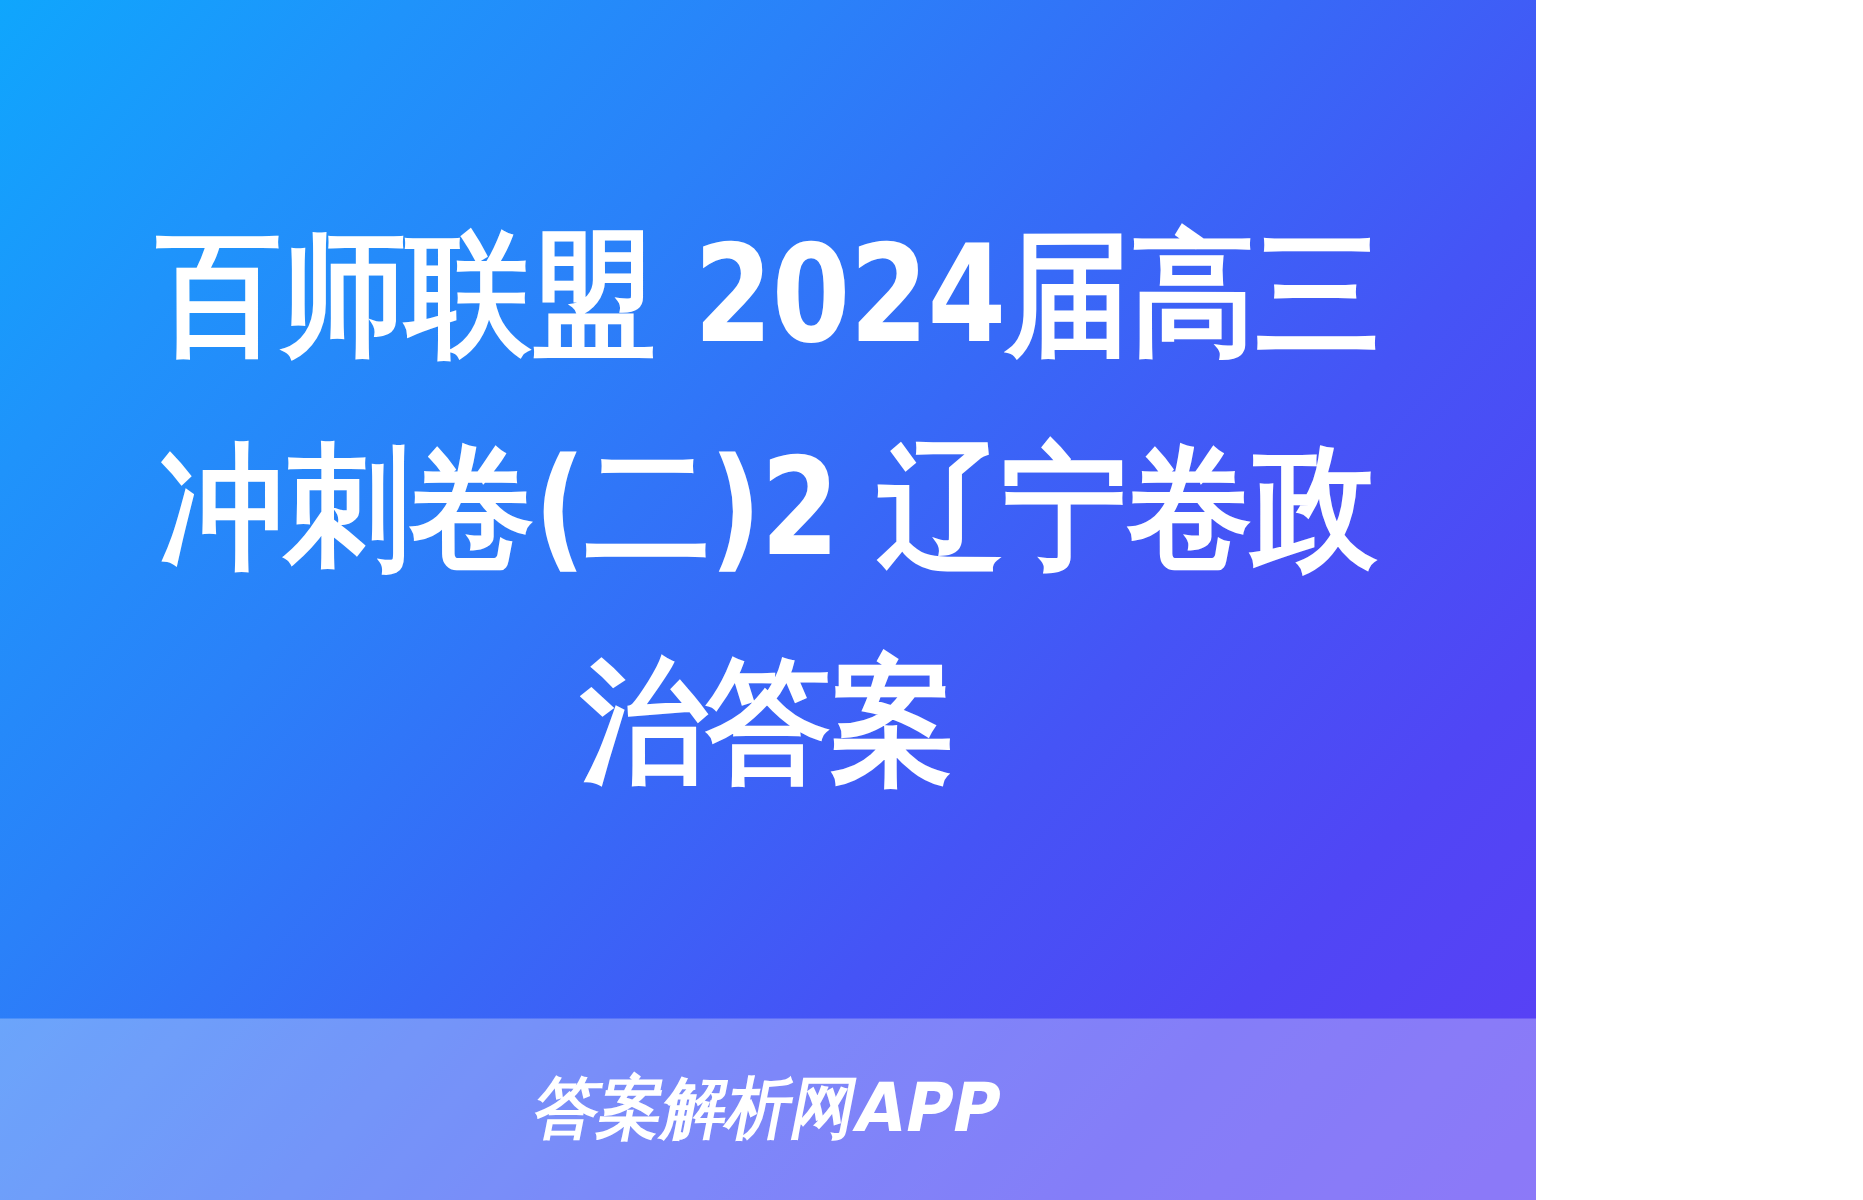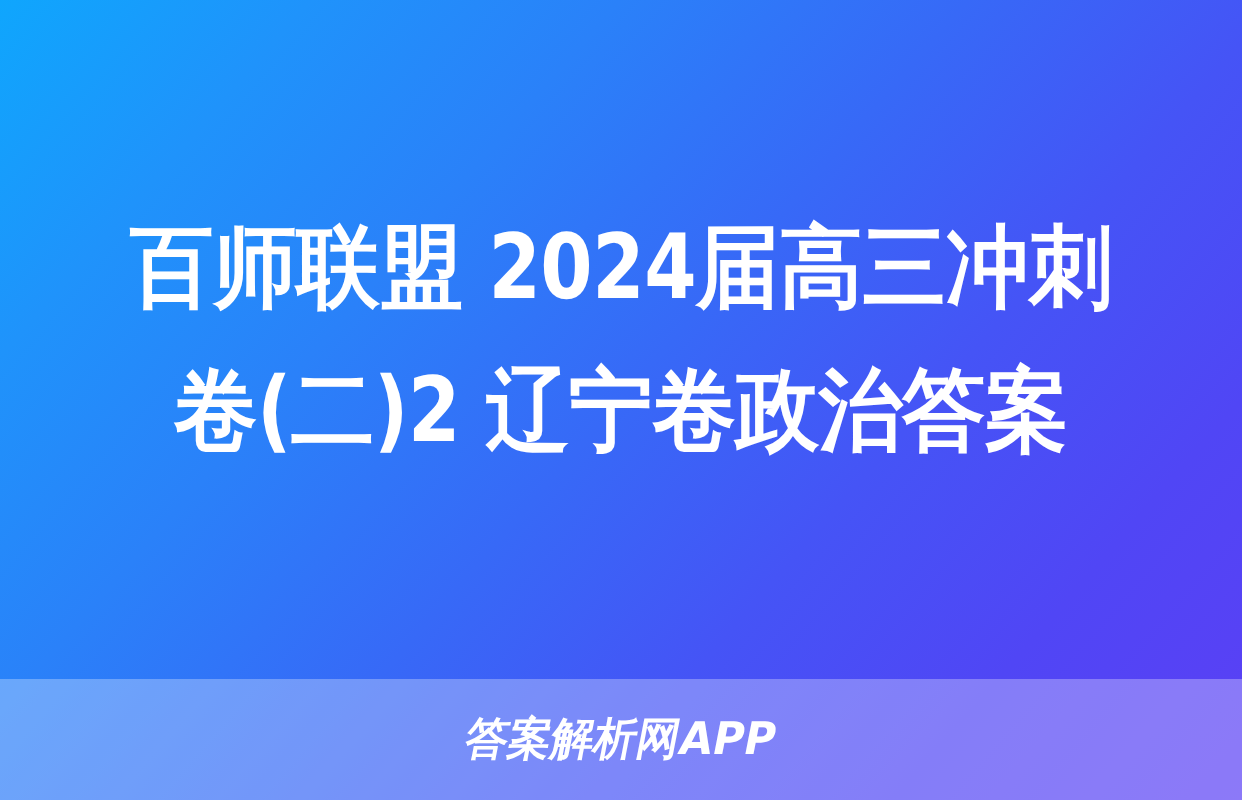--- a/index.html
+++ b/index.html
@@ -10,21 +10,21 @@
   body {
     width: 1242px;
     height: 800px;
     overflow: hidden;
     font-family: "Liberation Sans", "DejaVu Sans", sans-serif;
   }
 
   
   #cover-card {
     position: relative;
-    width: 1242px;
+    width: 1024px;
     height: 800px;
     overflow: hidden;
     background: #2a7ef8;
   }
 
   
   #gradient-backdrop {
     position: absolute;
     inset: 0;
     background-image:

